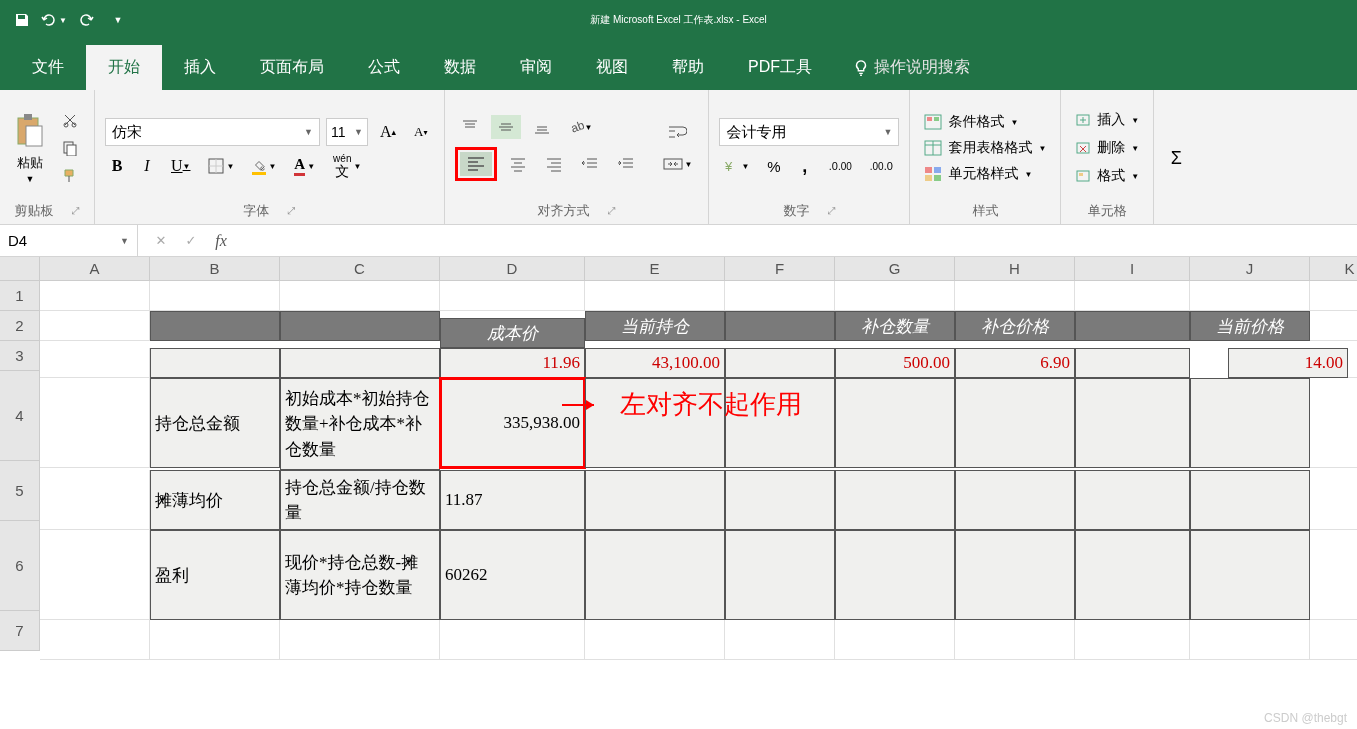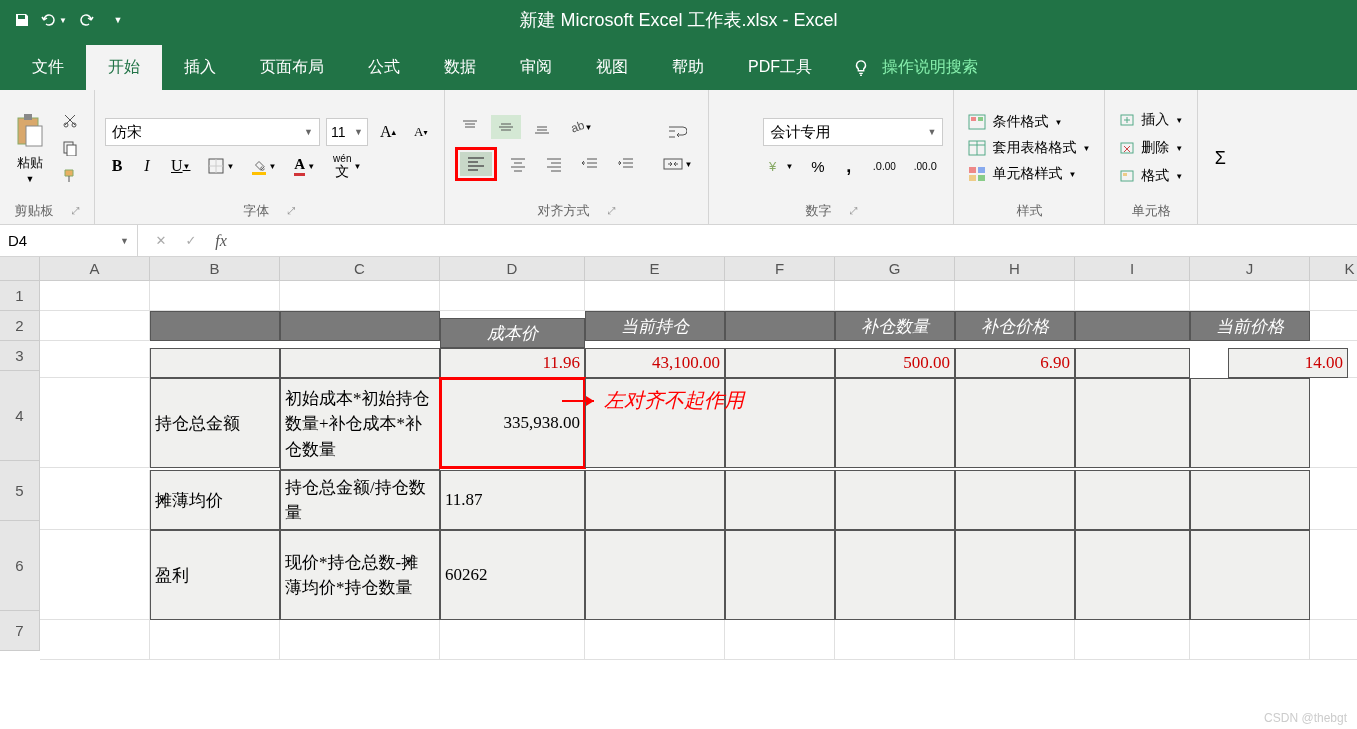--- a/index.html
+++ b/index.html
@@ -2,27 +2,27 @@
 <html><head>
 <meta charset="utf-8">
 <style>
 * { box-sizing: border-box; margin: 0; padding: 0; }
 body { font-family: "Microsoft YaHei", sans-serif; font-size: 13px; background: #fff; overflow: hidden; }
 
 
 .titlebar { background: #217346; height: 40px; display: flex; align-items: center; color: #fff; padding: 0 8px; position: relative; }
 .qat { display: flex; gap: 4px; align-items: center; }
 .qat-btn { width: 28px; height: 28px; display: flex; align-items: center; justify-content: center; cursor: pointer; }
-.title-text { position: absolute; left: 50%; transform: translateX(-50%); font-size: 18px; }
+.title-text { position: absolute; left: 50%; transform: translateX(-50%); font-size: 10px; }
 
 
 .ribbon-tabs { background: #217346; height: 50px; display: flex; align-items: flex-end; padding: 0 10px; gap: 0; }
 .ribbon-tab { padding: 12px 22px; color: #fff; cursor: pointer; font-size: 16px; }
 .ribbon-tab.active { background: #f3f3f3; color: #217346; }
-.search-prompt { display: flex; align-items: center; gap: 12px; color: #86efac; padding: 12px 18px; font-size: 16px; }
+.search-prompt { display: flex; align-items: center; gap: 4px; color: #e5e5e5; padding: 12px 18px; font-size: 16px; }
 
 
 .ribbon { background: #f3f3f3; border-bottom: 1px solid #d4d4d4; height: 135px; display: flex; }
 .ribbon-group { border-right: 1px solid #d4d4d4; padding: 6px 10px 4px; display: flex; flex-direction: column; position: relative; }
 .ribbon-group-content { flex: 1; display: flex; align-items: center; gap: 6px; }
 .ribbon-group-label { text-align: center; font-size: 13px; color: #666; padding-top: 2px; height: 20px; display: flex; align-items: center; justify-content: center; gap: 18px; }
 .dialog-launcher { font-size: 10px; color: #888; cursor: pointer; }
 .ribbon-col { display: flex; flex-direction: column; gap: 4px; }
 .ribbon-row { display: flex; gap: 6px; align-items: center; }
 .btn { padding: 4px 6px; cursor: pointer; display: flex; align-items: center; justify-content: center; min-width: 24px; height: 24px; }
@@ -55,21 +55,21 @@
 .row-headers { display: flex; flex-direction: column; position: sticky; left: 0; z-index: 1; }
 .row-header { width: 40px; border-right: 1px solid #ccc; border-bottom: 1px solid #ccc; text-align: center; font-size: 15px; color: #555; background: #e6e6e6; display:flex; align-items:center; justify-content:center; flex-shrink:0;}
 .cells { position: relative; }
 .cell-row { display: flex; }
 .cell { border-right: 1px solid #e0e0e0; border-bottom: 1px solid #e0e0e0; padding: 2px 4px; font-size: 17px; font-family: FangSong, serif; overflow: hidden; display: flex; align-items: center; flex-shrink:0;}
 .tbl-cell { border: 1px solid #555; background: #f0f0ee; }
 .tbl-header { background: #7a7a7a; color: #fff; font-style: italic; justify-content: center; }
 .red-val { color: #c00; justify-content: flex-end; }
 .selected-cell { outline: 2px solid #217346; outline-offset: -1px; }
 .red-box { outline: 3px solid red; outline-offset: -2px; }
-.annotation { position: absolute; color: red; font-size: 20px; display: flex; align-items: center; gap: 4px; font-family: "Microsoft YaHei"; font-style: italic; }
+.annotation { position: absolute; color: red; font-size: 26px; display: flex; align-items: center; gap: 20px; font-family: "Microsoft YaHei"; }
 .watermark { position: fixed; bottom: 4px; right: 10px; color: #ccc; font-size: 12px; }
 
 svg { display: block; }
 </style>
 </head>
 <body>
 
 <div class="titlebar">
   <div class="qat">
     <div class="qat-btn">
@@ -295,21 +295,21 @@
       </div>
     </div>
     <div class="ribbon-group-label">
         <span>对齐方式</span>
         <span class="dialog-launcher">⤢</span>
       </div>
   </div>
 
   <div class="ribbon-group">
     <div class="ribbon-group-content">
-      <div class="ribbon-col" style="gap:8px;margin-left:44px;">
+      <div class="ribbon-col" style="gap:8px;">
         <div class="numfmt-select">
             <span>会计专用</span>
             <span class="drop-arrow">▼</span>
           </div>
         <div class="ribbon-row">
           <div class="btn">
               <svg width="16" height="14">
                 <text x="0" y="12" font-size="13" fill="#8a6">¥</text>
               </svg>
               <span style="font-size:8px;">▼</span>

